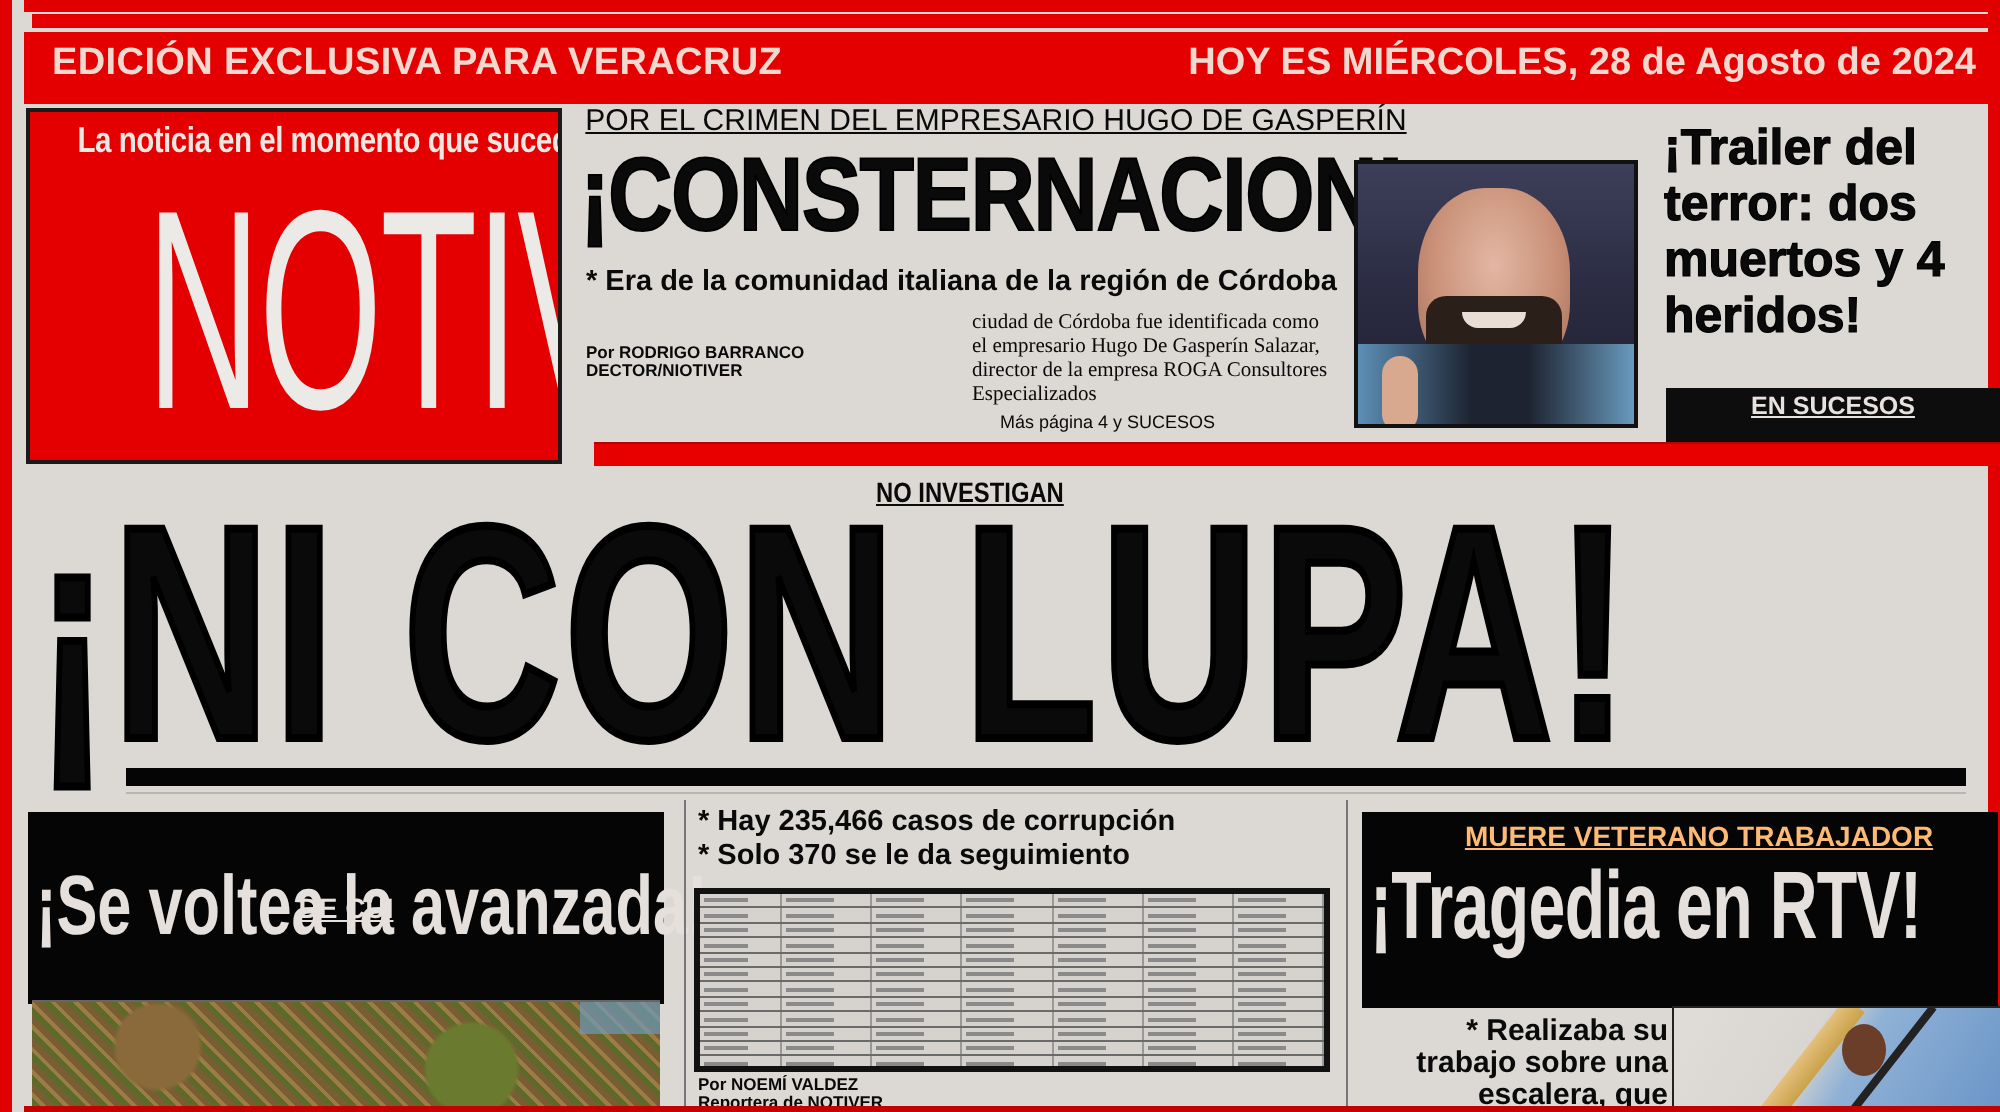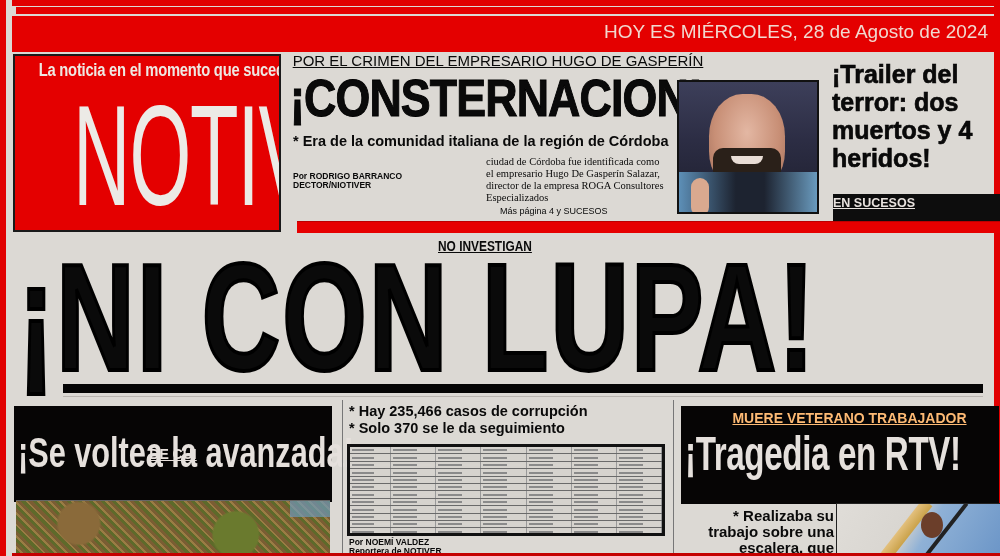--- a/index.html
+++ b/index.html
@@ -10,21 +10,21 @@
     color:#0a0a0a;
   }
   .page { position:absolute; left:0; top:0; width:1000px; height:556px;
     border-left:6px solid #e10000; border-right:6px solid #e10000; box-sizing:border-box; }
   .abs { position:absolute; }
   
   .topline { left:6px; top:0; width:988px; height:6px; background:#e10000; }
   .redbar-thin { left:10px; top:7px; width:980px; height:7px; background:#e40000; }
   .topbar { left:6px; top:16px; width:988px; height:36px; background:#e40000; }
   .topbar .left { position:absolute; left:14px; top:5px; font-weight:bold; font-size:19px; color:#f1d9cf; letter-spacing:0.2px; }
-  .topbar .right { position:absolute; right:12px; top:5px; font-weight:normal; font-size:19px; color:#f1d9cf; }
+  .topbar .right { position:absolute; right:12px; top:5px; font-weight:bold; font-size:19px; color:#f1d9cf; }
   
   .logo { left:7px; top:54px; width:268px; height:178px; background:#e40000; border:2px solid #1a1a1a; box-sizing:border-box; overflow:hidden; }
   .logo .tag { position:absolute; left:0; width:100%; top:4px; text-align:center; font-size:18px; font-weight:bold; color:#eee8e2; transform:scaleX(0.82); transform-origin:center; letter-spacing:-0.3px; white-space:nowrap; }
   .logo .name { position:absolute; left:0; width:100%; top:30px; text-align:center; font-size:142px; line-height:140px; color:#eceae6; transform:scaleX(0.56); transform-origin:center; letter-spacing:-2px; white-space:nowrap; font-family:"Liberation Sans", sans-serif; }
   
   .kicker1 { left:282px; top:52px; width:420px; text-align:center; font-size:15px; font-weight:normal; text-decoration:underline; white-space:nowrap; }
   .conster { left:284px; top:70px; font-size:52px; font-weight:900; letter-spacing:-1px; transform:scaleX(0.86); transform-origin:left top; white-space:nowrap; line-height:56px; -webkit-text-stroke:1px #000; }
   .sub1 { left:287px; top:133px; font-size:14.5px; font-weight:bold; white-space:nowrap; }
   .byline1 { left:287px; top:172px; font-size:8.5px; font-weight:bold; line-height:9px; }
   .col1 { left:290px; top:184px; width:178px; font-family:"Liberation Serif", serif; font-size:10.5px; line-height:12px; text-indent:14px; }
@@ -32,21 +32,21 @@
   .more1 { left:494px; top:206px; font-size:9px; font-weight:normal; }
   .photo1 { left:671px; top:80px; width:142px; height:134px; border:2px solid #111; box-sizing:border-box; overflow:hidden;
     background:linear-gradient(180deg,#3d3f5a 0%,#2c2d44 45%,#1d1e2c 100%); }
   .photo1 .face { position:absolute; left:30px; top:12px; width:76px; height:96px; border-radius:44% 44% 40% 40%; background:radial-gradient(ellipse at 50% 40%, #e3b7a3 0%, #c88f76 60%, #9d6b57 100%); }
   .photo1 .beard { position:absolute; left:34px; top:66px; width:68px; height:46px; border-radius:10px 10px 40% 40%; background:#2a2019; }
   .photo1 .mouth { position:absolute; left:52px; top:74px; width:32px; height:8px; border-radius:0 0 16px 16px; background:#e9ddd6; }
   .photo1 .jacket { position:absolute; left:0; top:90px; width:142px; height:50px; background:linear-gradient(90deg,#5d8fb7 0%,#1d2330 40%,#1d2330 60%,#6fa3c8 100%); }
   .photo1 .thumb { position:absolute; left:12px; top:96px; width:18px; height:38px; border-radius:9px; background:#d9a98f; }
   
   .trailer { left:826px; top:60px; width:170px; font-size:25px; font-weight:900; line-height:28px; -webkit-text-stroke:0.6px #000; }
-  .ensuc { left:827px; top:194px; width:167px; height:34px; background:#0d0d0d; color:#e8e2de; font-size:12.5px; font-weight:bold; text-align:left; line-height:18px; text-decoration:underline; }
+  .ensuc { left:827px; top:194px; width:167px; height:34px; background:#0d0d0d; color:#e8e2de; font-size:12.5px; font-weight:bold; text-align:center; line-height:18px; text-decoration:underline; }
   
   .redsep { left:291px; top:221px; width:703px; height:11px; background:#e60000; border-top:1px solid #b00; }
   
   .kicker2 { left:432px; top:238px; font-size:14px; font-weight:bold; text-decoration:underline; transform:scaleX(0.85); transform-origin:left top; white-space:nowrap; }
   .mainhead { left:12px; top:242px; width:980px; font-size:152px; font-weight:900; line-height:150px; white-space:nowrap; transform:scaleX(0.715); transform-origin:left top; letter-spacing:3px; -webkit-text-stroke:4px #000; }
   .mainrule { left:57px; top:384px; width:920px; height:9px; background:#050505; }
   .thinrule { left:57px; top:396px; width:920px; height:1px; background:#b9b5b0; }
   
   .blbox { left:8px; top:406px; width:318px; height:96px; background:#060505; }
   .blkicker { left:0; width:318px; top:4px; text-align:center; color:#e7e0dc; font-size:14px; font-weight:bold; text-decoration:underline;margin-top:36px; }
@@ -79,20 +79,21 @@
   .brphoto .hand { position:absolute; left:84px; top:8px; width:22px; height:26px; border-radius:50%; background:#6b3e2a; }
   .bottomred { left:6px; top:553px; width:988px; height:3px; background:#c40000; }
 </style>
 </head>
 <body>
 
 <div class="page">
   <div class="abs topline"></div>
   <div class="abs redbar-thin"></div>
   <div class="abs topbar">
+    <span class="left">EDICIÓN EXCLUSIVA PARA VERACRUZ</span>
     <span class="right">HOY ES MIÉRCOLES, 28 de Agosto de 2024</span>
   </div>
 
   <div class="abs logo">
     <div class="tag">La noticia en el momento que sucede</div>
     <div class="name">NOTIVER</div>
   </div>
 
   <div class="abs kicker1">POR EL CRIMEN DEL EMPRESARIO HUGO DE GASPERÍN</div>
   <div class="abs conster">¡CONSTERNACION!</div>

